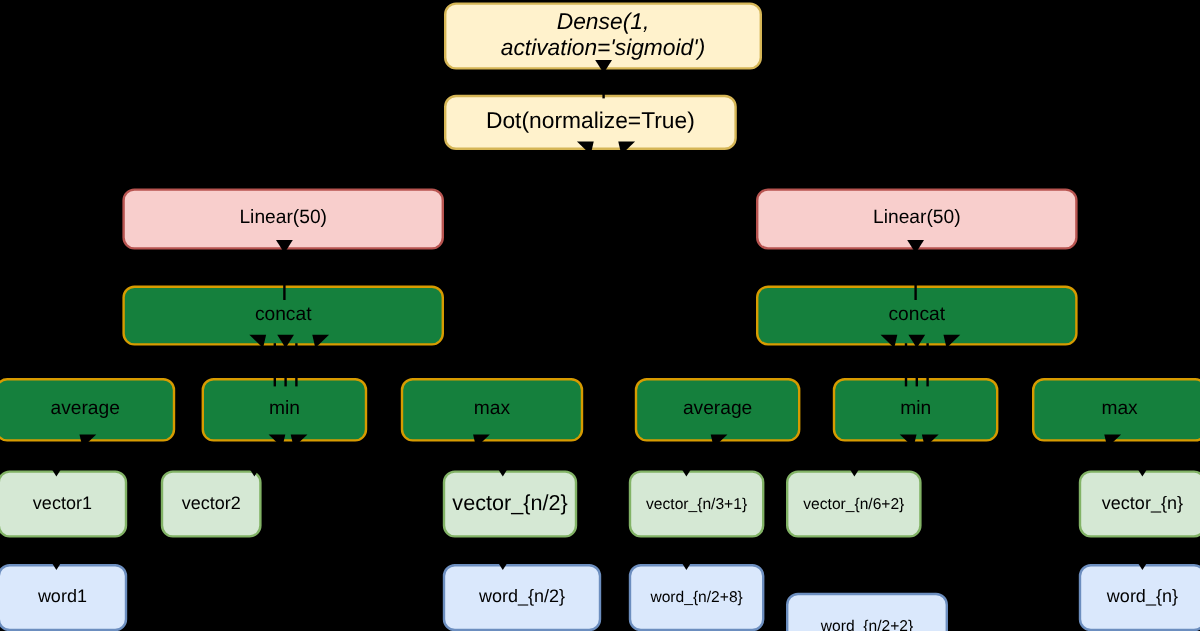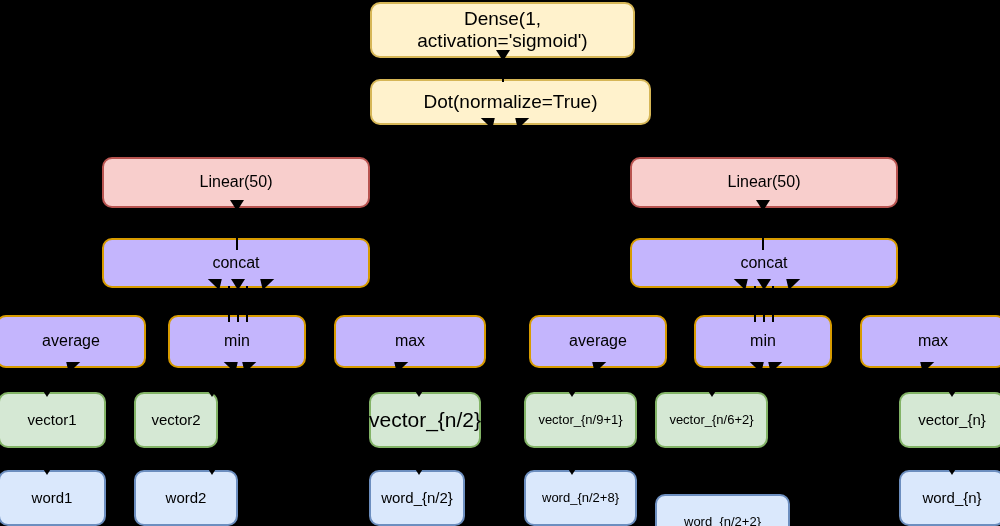--- a/index.html
+++ b/index.html
@@ -26,21 +26,21 @@
     border-width: 2px;
     border-style: solid;
     color: #000000;
     line-height: 1.18;
     z-index: 3;
     white-space: pre-line;
   }
   
   .n-yellow { background: #fff2cc; border-color: #d6b656; }
   .n-pink   { background: #f8cecc; border-color: #b85450; }
-  .n-orange { background: #c4b5fd; border-color: #d79b00; }
+  .n-orange { background: #15803d; border-color: #d79b00; }
   .n-green  { background: #d5e8d4; border-color: #82b366; }
   .n-blue   { background: #dae8fc; border-color: #6c8ebf; }
 
   
   .edge {
     position: absolute;
     background: #000000;
     width: 2px;
     z-index: 5;
   }
@@ -105,48 +105,47 @@
   <div class="arrowhead" style="left:705px; top:386px;"></div>
   <div class="arrowhead" style="left:945px; top:386px;"></div>
 
   <div class="arrowhead" style="left:40px; top:464px;"></div>
   <div class="arrowhead" style="left:205px; top:464px;"></div>
   <div class="arrowhead" style="left:412px; top:464px;"></div>
   <div class="arrowhead" style="left:565px; top:464px;"></div>
   <div class="arrowhead" style="left:705px; top:464px;"></div>
   <div class="arrowhead" style="left:945px; top:464px;"></div>
 
-  <div class="node n-yellow" style="left:370px; top:2px; width:265px; height:56px; font-size:19px;">Dense(1,
+  <div class="node n-yellow" style="left:370px; top:2px; width:265px; height:56px; font-size:19px;font-style:italic;">Dense(1,
 activation='sigmoid')</div>
 
-  <div class="node n-yellow" style="left:370px; top:79px; width:281px; height:46px; font-size:19px;">Dot(normalize=True)</div>
+  <div class="node n-yellow" style="left:370px; top:79px; width:244px; height:46px; font-size:19px;">Dot(normalize=True)</div>
 
   <div class="node n-pink" style="left:102px; top:157px; width:268px; height:51px; font-size:16px;">Linear(50)</div>
   <div class="node n-pink" style="left:630px; top:157px; width:268px; height:51px; font-size:16px;">Linear(50)</div>
 
   <div class="node n-orange" style="left:102px; top:238px; width:268px; height:50px; font-size:16px;">concat</div>
   <div class="node n-orange" style="left:630px; top:238px; width:268px; height:50px; font-size:16px;">concat</div>
 
   <div class="node n-orange" style="left:-4px; top:315px; width:150px; height:53px; font-size:16px;">average</div>
   <div class="node n-orange" style="left:168px; top:315px; width:138px; height:53px; font-size:16px;">min</div>
   <div class="node n-orange" style="left:334px; top:315px; width:152px; height:53px; font-size:16px;">max</div>
 
   <div class="node n-orange" style="left:529px; top:315px; width:138px; height:53px; font-size:16px;">average</div>
   <div class="node n-orange" style="left:694px; top:315px; width:138px; height:53px; font-size:16px;">min</div>
   <div class="node n-orange" style="left:860px; top:315px; width:146px; height:53px; font-size:16px;">max</div>
 
   <div class="node n-green" style="left:-2px; top:392px; width:108px; height:56px; font-size:15px;">vector1</div>
   <div class="node n-green" style="left:134px; top:392px; width:84px; height:56px; font-size:15px;">vector2</div>
-  <div class="node n-green" style="left:369px; top:392px; width:112px; height:56px; font-size:21px;">vector_{n/2}</div>
+  <div class="node n-green" style="left:369px; top:392px; width:112px; height:56px; font-size:18px;">vector_{n/2}</div>
 
-  <div class="node n-green" style="left:524px; top:392px; width:113px; height:56px; font-size:13px;">vector_{n/9+1}</div>
+  <div class="node n-green" style="left:524px; top:392px; width:113px; height:56px; font-size:13px;">vector_{n/3+1}</div>
   <div class="node n-green" style="left:655px; top:392px; width:113px; height:56px; font-size:13px;">vector_{n/6+2}</div>
   <div class="node n-green" style="left:899px; top:392px; width:106px; height:56px; font-size:15px;">vector_{n}</div>
 
   <div class="node n-blue" style="left:-2px; top:470px; width:108px; height:56px; font-size:15px;">word1</div>
-  <div class="node n-blue" style="left:134px; top:470px; width:104px; height:56px; font-size:15px;">word2</div>
-  <div class="node n-blue" style="left:369px; top:470px; width:96px; height:56px; font-size:15px;">word_{n/2}</div>
+  <div class="node n-blue" style="left:369px; top:470px; width:132px; height:56px; font-size:15px;">word_{n/2}</div>
 
   <div class="node n-blue" style="left:524px; top:470px; width:113px; height:56px; font-size:13px;">word_{n/2+8}</div>
   <div class="node n-blue" style="left:655px; top:470px; width:135px; height:56px; font-size:13px;margin-top:24px;">word_{n/2+2}</div>
   <div class="node n-blue" style="left:899px; top:470px; width:106px; height:56px; font-size:15px;">word_{n}</div>
 
 </div>
 
 </body></html>

